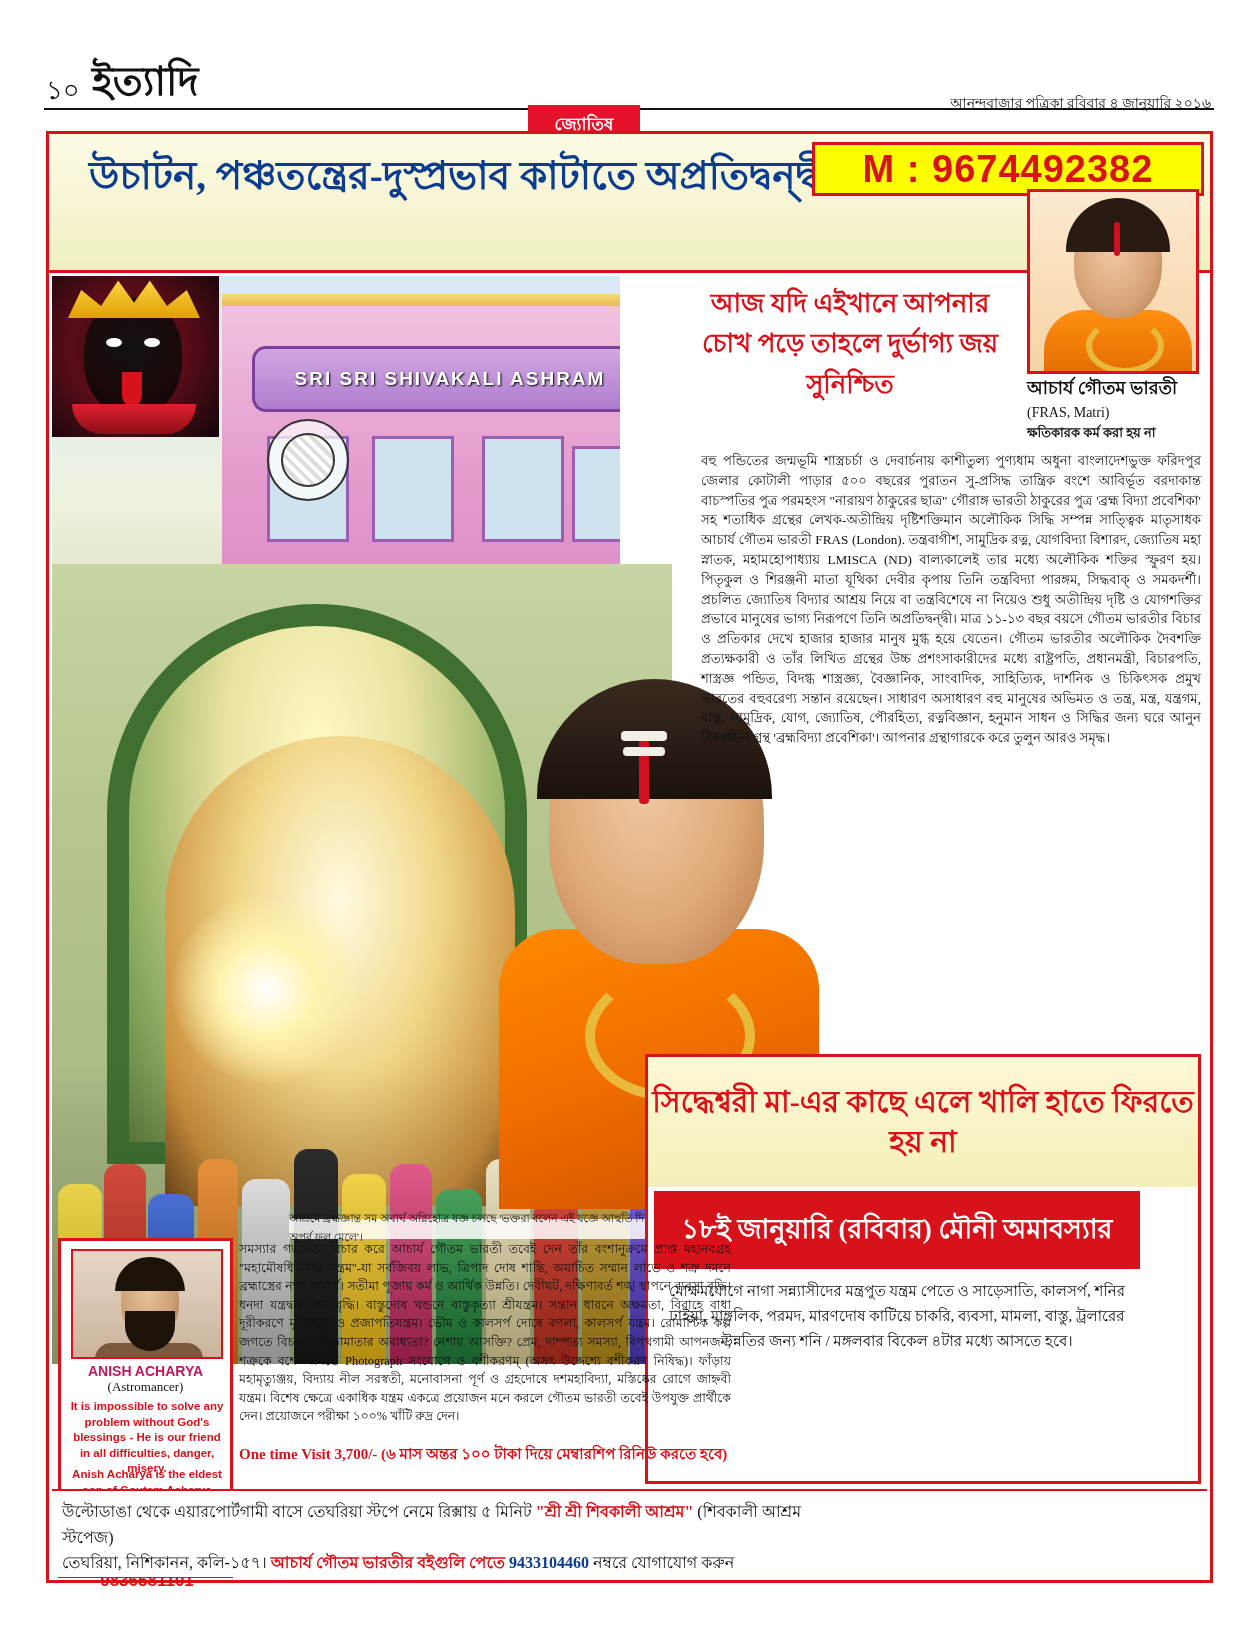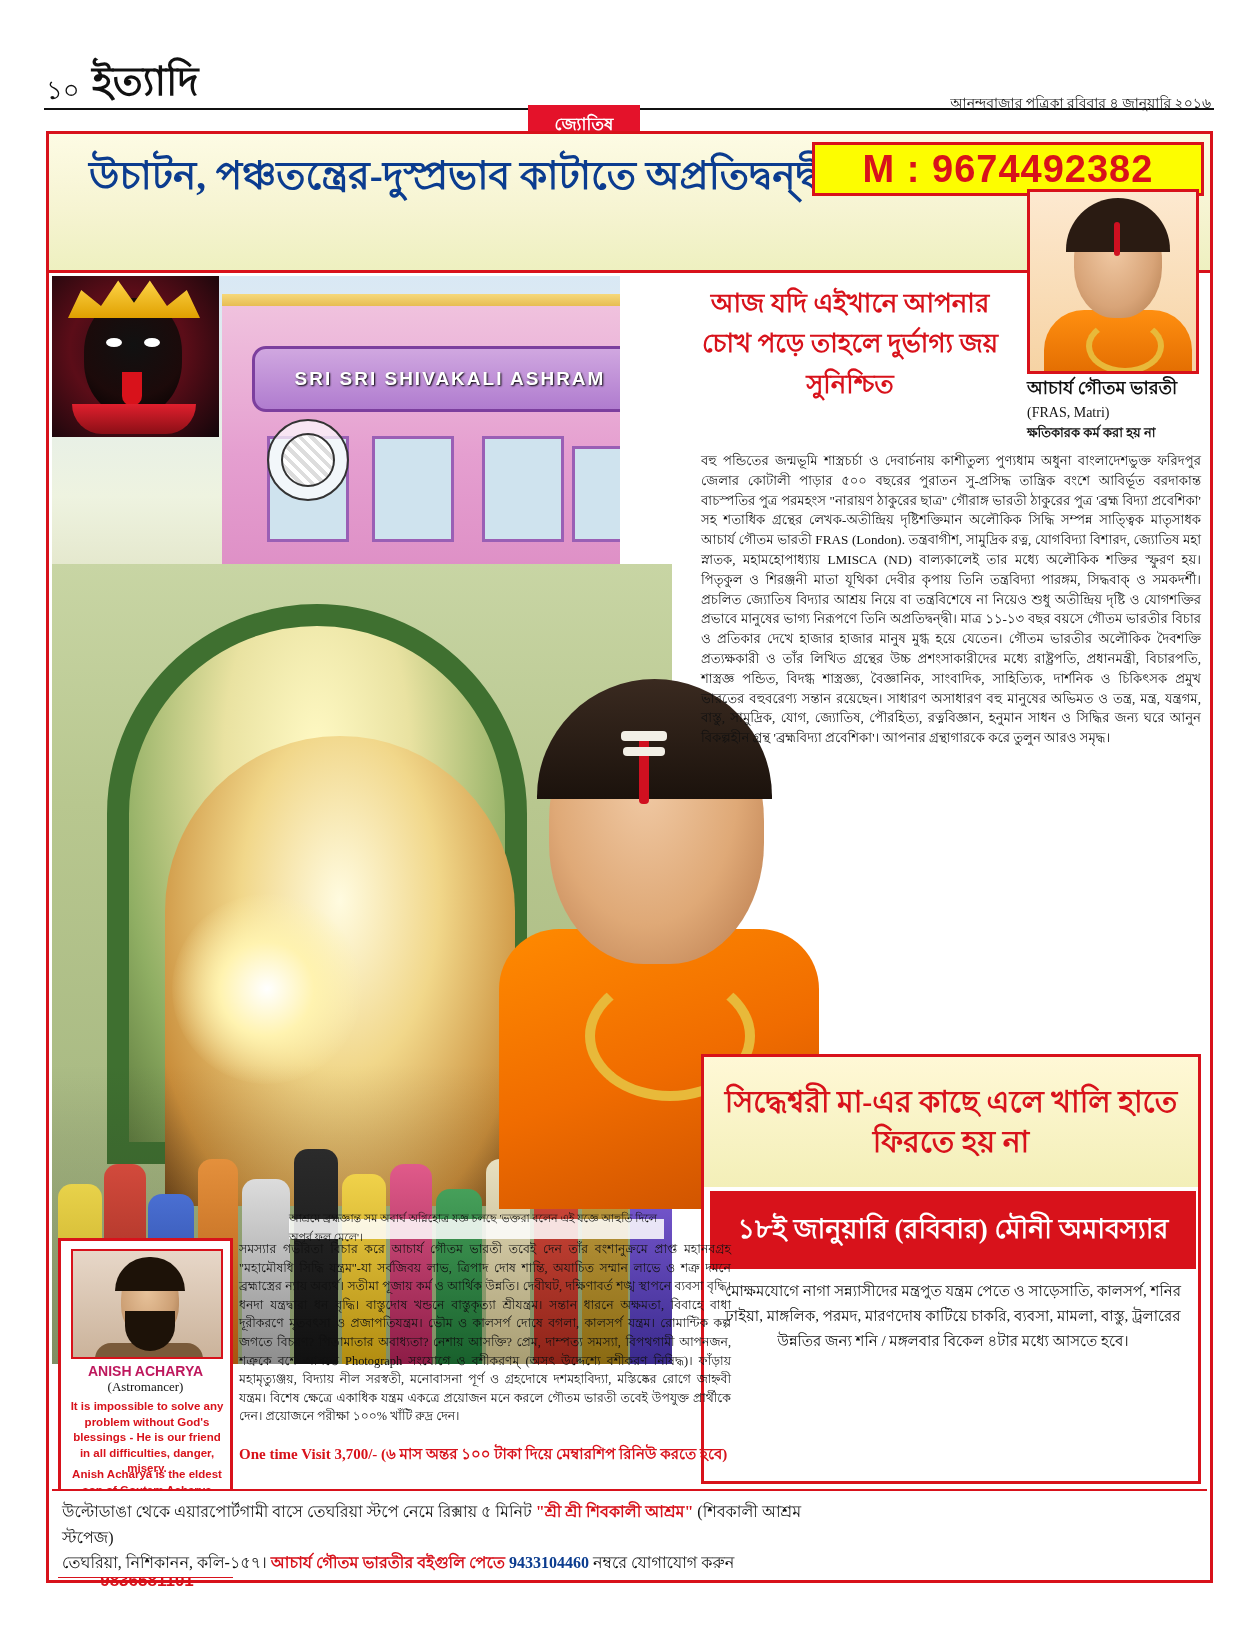--- a/index.html
+++ b/index.html
@@ -102,21 +102,21 @@
      font-weight:bold;font-family:"Liberation Serif",serif;text-shadow:0 0 3px #fff;}
   .acharya-name{position:absolute;right:11px;top:240px;width:172px;text-align:left;font-family:"Liberation Serif",serif;}
   .acharya-name .nm{font-size:18px;font-weight:bold;color:#111;}
   .acharya-name .fr{font-size:14px;color:#111;}
   .acharya-name .warn{font-size:13px;font-weight:bold;color:#111;margin-top:2px;}
 
   .article{position:absolute;right:9px;top:317px;width:500px;font-size:13.2px;line-height:1.5;color:#111;
      text-align:justify;font-family:"Liberation Serif",serif;}
 
   
-  .sid-box{position:absolute;right:9px;bottom:96px;width:500px;height:430px;border:3px solid #d8121b;box-sizing:border-box;background:#fff;}
+  .sid-box{position:absolute;right:9px;bottom:96px;width:556px;height:430px;border:3px solid #d8121b;box-sizing:border-box;background:#fff;}
   .sid-head{position:absolute;left:0;top:0;width:100%;height:130px;background:linear-gradient(180deg,#fff8d6,#f3efb8);
      display:flex;align-items:center;justify-content:center;text-align:center;color:#d8121b;font-size:30px;font-weight:bold;line-height:1.35;
      font-family:"Liberation Serif",serif;}
   .sid-date{position:absolute;left:6px;top:134px;width:486px;height:78px;background:#d8121b;color:#fff;
      display:flex;align-items:center;justify-content:center;text-align:center;font-size:27px;font-weight:bold;line-height:1.3;
      font-family:"Liberation Serif",serif;}
   .sid-body{position:absolute;left:12px;top:222px;width:474px;font-size:15px;line-height:1.65;color:#111;text-align:center;
      font-family:"Liberation Serif",serif;}
 
   

